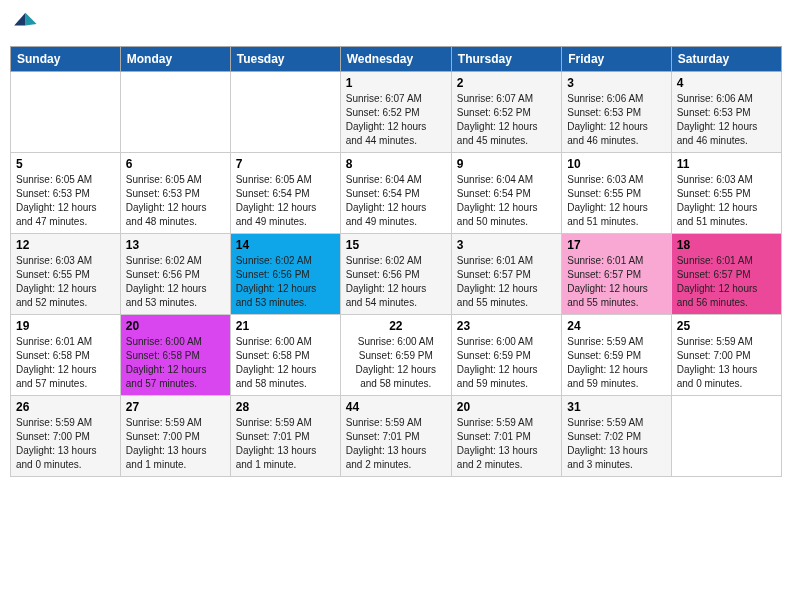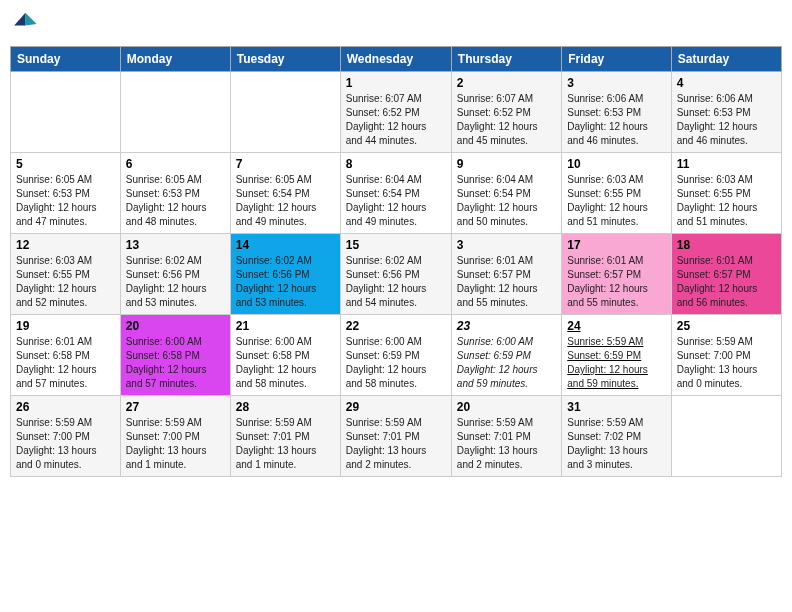--- a/index.html
+++ b/index.html
@@ -271,35 +271,35 @@
 Daylight: 12 hours
 and 57 minutes.</div>
         </td>
         <td style="background: rgb(255, 255, 255); margin-top: 12px;">
           <div class="day-number">21</div>
           <div class="day-info" style="white-space: pre-line;">Sunrise: 6:00 AM
 Sunset: 6:58 PM
 Daylight: 12 hours
 and 58 minutes.</div>
         </td>
-        <td style="background: rgb(255, 255, 255);">
+        <td style="background: rgb(255, 255, 255); text-align: center;">
           <div class="day-number">22</div>
           <div class="day-info" style="white-space: pre-line;">Sunrise: 6:00 AM
 Sunset: 6:59 PM
 Daylight: 12 hours
 and 58 minutes.</div>
         </td>
-        <td style="background: rgb(255, 255, 255); font-style: italic;">
+        <td style="background: rgb(255, 255, 255);">
           <div class="day-number">23</div>
           <div class="day-info" style="white-space: pre-line;">Sunrise: 6:00 AM
 Sunset: 6:59 PM
 Daylight: 12 hours
 and 59 minutes.</div>
         </td>
-        <td style="background: rgb(255, 255, 255); text-decoration: underline;">
+        <td style="background: rgb(255, 255, 255);">
           <div class="day-number">24</div>
           <div class="day-info" style="white-space: pre-line;">Sunrise: 5:59 AM
 Sunset: 6:59 PM
 Daylight: 12 hours
 and 59 minutes.</div>
         </td>
         <td style="background: rgb(255, 255, 255);">
           <div class="day-number">25</div>
           <div class="day-info" style="white-space: pre-line;">Sunrise: 5:59 AM
 Sunset: 7:00 PM
@@ -323,21 +323,21 @@
 and 1 minute.</div>
         </td>
         <td style="background: rgb(245, 245, 245); margin-left: 20px;">
           <div class="day-number">28</div>
           <div class="day-info" style="white-space: pre-line;">Sunrise: 5:59 AM
 Sunset: 7:01 PM
 Daylight: 13 hours
 and 1 minute.</div>
         </td>
         <td style="background: rgb(245, 245, 245);">
-          <div class="day-number">29</div>
+          <div class="day-number">44</div>
           <div class="day-info" style="white-space: pre-line;">Sunrise: 5:59 AM
 Sunset: 7:01 PM
 Daylight: 13 hours
 and 2 minutes.</div>
         </td>
         <td style="background: rgb(245, 245, 245);">
           <div class="day-number">20</div>
           <div class="day-info" style="white-space: pre-line;">Sunrise: 5:59 AM
 Sunset: 7:01 PM
 Daylight: 13 hours

